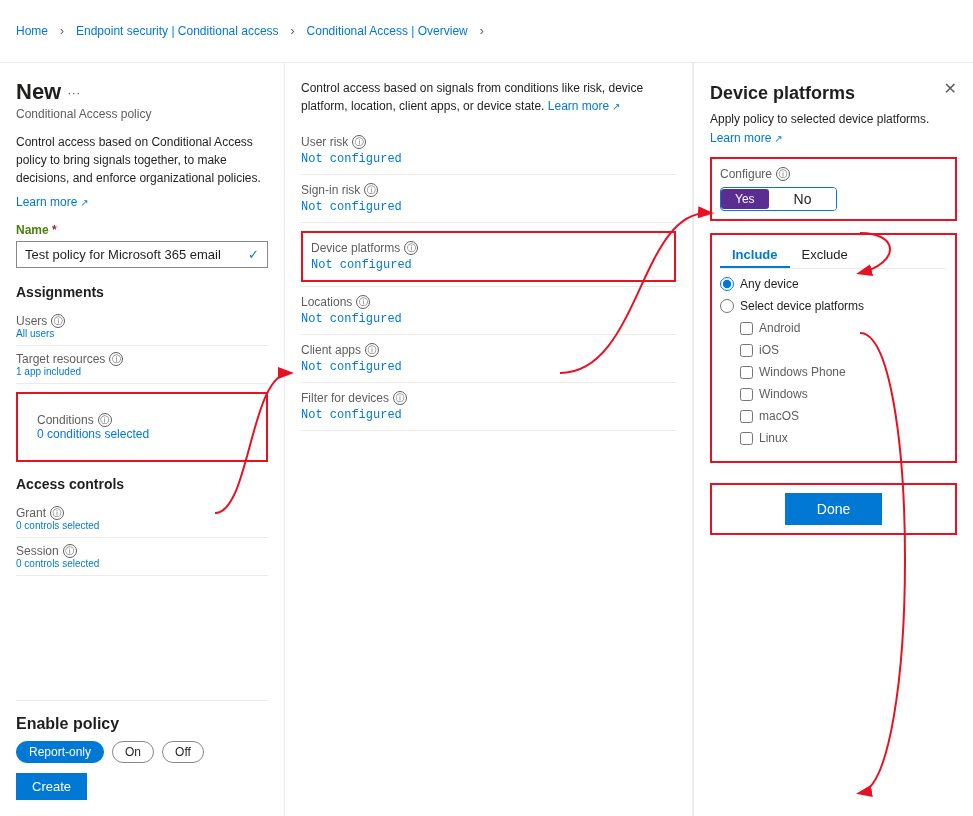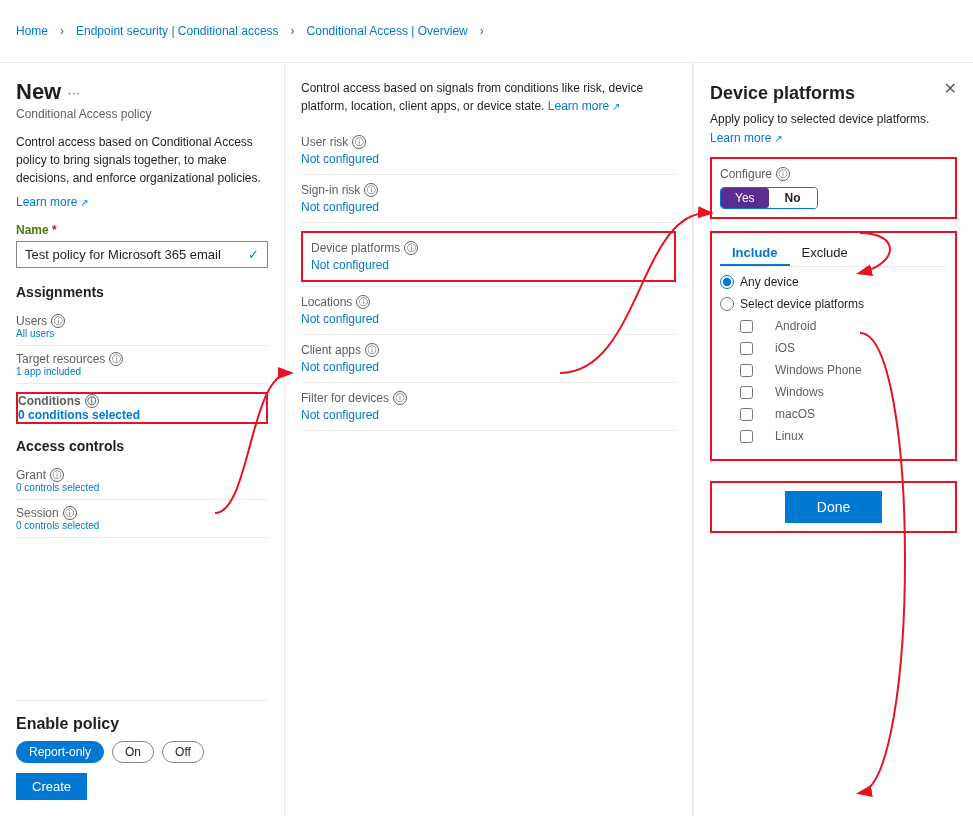--- a/index.html
+++ b/index.html
@@ -22,67 +22,67 @@
     .required::after { content: ' *'; color: #a4262c; }
     .input-field { width: 100%; border: 1px solid #8a8886; padding: 5px 8px; font-size: 13px; display: flex; align-items: center; justify-content: space-between; margin-bottom: 2px; }
     .input-check { color: #0078d4; }
 
     .assignments-section { margin-top: 14px; }
     .assignments-title { font-size: 14px; font-weight: 600; margin-bottom: 8px; }
     .assignments-item { padding: 6px 0; border-bottom: 1px solid #edebe9; }
     .assignments-item-title { font-size: 12px; color: #605e5c; display: flex; align-items: flex-start; gap: 4px; }
     .assignments-item-value { color: #0078d4; font-size: 10px; cursor: pointer; }
 
-    .conditions-box { border: 2px solid #e81123; padding: 0; margin-top: 8px; font-weight: bold; }
+    .conditions-box { border: 2px solid #e81123; padding: 19px; margin-top: 8px; }
     .conditions-title { font-size: 12px; color: #605e5c; display: flex; align-items: center; gap: 4px; }
     .conditions-value { color: #0078d4; font-size: 12px; cursor: pointer; }
 
     .access-controls-section { margin-top: 14px; }
     .access-controls-title { font-size: 14px; font-weight: 600; margin-bottom: 8px; }
     .access-controls-item { padding: 6px 0; border-bottom: 1px solid #edebe9; }
     .enable-policy-label { font-size: 16px; font-weight: 600; margin-bottom: 8px; }
     .radio-group { display: flex; align-items: center; gap: 8px; }
     .pill-btn { padding: 3px 12px; border-radius: 12px; border: 1px solid #0078d4; background: #0078d4; color: #fff; font-size: 12px; cursor: pointer; }
     .pill-btn-outline { padding: 3px 12px; border-radius: 12px; border: 1px solid #8a8886; background: #fff; color: #201f1e; font-size: 12px; cursor: pointer; }
     .create-btn { background: #0078d4; color: #fff; border: none; padding: 6px 16px; font-size: 13px; cursor: pointer; margin-top: 10px; }
 
     
     .middle-panel { flex: 1; padding: 16px; border-right: 1px solid #edebe9; overflow-y: auto; }
     .middle-description { font-size: 12px; color: #201f1e; line-height: 1.5; margin-bottom: 12px; }
 
     .condition-row { padding: 8px 0; border-bottom: 1px solid #edebe9; }
     .condition-row-title { font-size: 12px; color: #605e5c; display: flex; align-items: center; gap: 4px; margin-bottom: 3px; }
-    .condition-row-value { color: #0078d4; font-size: 12px; cursor: pointer; }
+    .condition-row-value { color: #0078d4; font-size: 12px; cursor: pointer; font-family: Liberation Mono, monospace; }
 
     .device-platforms-box { border: 2px solid #e81123; padding: 8px; margin: 4px 0; }
 
     
     .right-panel { width: 280px; padding: 20px 16px; background: #fff; border-left: 1px solid #edebe9; overflow-y: auto; position: relative; }
     .panel-title { font-size: 18px; font-weight: 600; margin-bottom: 8px; }
     .panel-close { position: absolute; top: 16px; right: 16px; cursor: pointer; font-size: 16px; color: #605e5c; background: none; border: none; }
     .panel-desc { font-size: 12px; color: #201f1e; margin-bottom: 4px; }
     .panel-learn-more { color: #0078d4; font-size: 12px; cursor: pointer; }
     .panel-learn-more::after { content: ' ↗'; font-size: 10px; }
 
     .configure-section { border: 2px solid #e81123; padding: 8px; margin-top: 12px; margin-bottom: 12px; }
     .configure-label { font-size: 12px; color: #605e5c; margin-bottom: 6px; display: flex; align-items: center; gap: 4px; }
     .toggle-group { display: flex; align-items: center; gap: 0; border: 1px solid #0078d4; border-radius: 4px; overflow: hidden; width: fit-content; }
     .toggle-yes { background: #5c2d91; color: #fff; padding: 3px 14px; font-size: 12px; cursor: pointer; border-radius: 3px; }
-    .toggle-no { background: #fff; color: #201f1e; padding: 3px 16px; font-size: 12px; cursor: pointer; font-weight: bold; }
+    .toggle-no { background: #fff; color: #201f1e; padding: 3px 25px; font-size: 14px; cursor: pointer; }
 
     .include-exclude-tabs { border: 2px solid #e81123; padding: 8px; margin-bottom: 12px; }
     .tab-row { display: flex; gap: 0; border-bottom: 1px solid #edebe9; margin-bottom: 8px; }
     .tab-item { padding: 4px 12px; font-size: 13px; cursor: pointer; border-bottom: 2px solid transparent; }
     .tab-item.active { border-bottom: 2px solid #0078d4; color: #0078d4; font-weight: 600; }
 
     .radio-option { display: flex; align-items: center; gap: 6px; margin-bottom: 8px; font-size: 12px; }
     .radio-input { accent-color: #0078d4; width: 14px; height: 14px; }
 
     .platform-options { margin-left: 20px; }
-    .platform-option { display: flex; align-items: center; gap: 22px; margin-bottom: 8px; font-size: 12px; color: #605e5c; }
+    .platform-option { display: flex; align-items: center; gap: 6px; margin-bottom: 8px; font-size: 12px; color: #605e5c; }
     .checkbox-input { width: 13px; height: 13px; }
 
     .done-btn-section { border: 2px solid #e81123; padding: 8px; margin-top: 20px; display: flex; justify-content: center; }
     .done-btn { background: #0078d4; color: #fff; border: none; padding: 8px 32px; font-size: 14px; cursor: pointer; font-weight: 500; }
 
     .info-icon { display: inline-flex; align-items: center; justify-content: center; width: 14px; height: 14px; border-radius: 50%; border: 1px solid #605e5c; font-size: 9px; color: #605e5c; cursor: pointer; }
 
     
     .arrows-overlay { position: absolute; top: 0; left: 0; width: 100%; height: 100%; pointer-events: none; }
 

